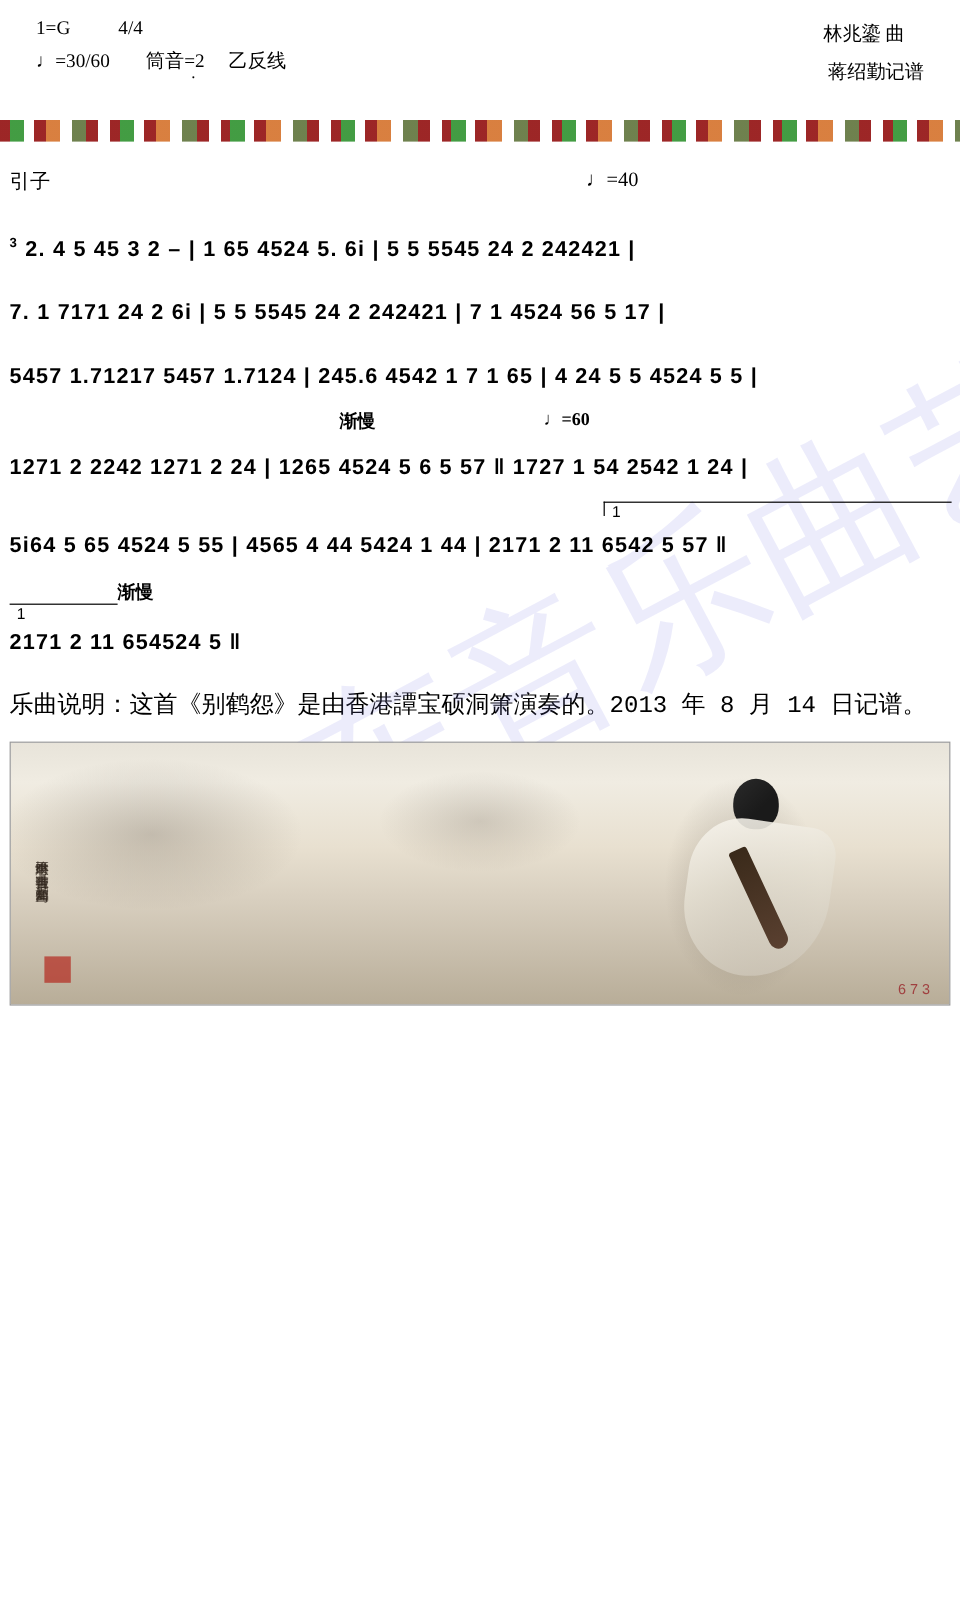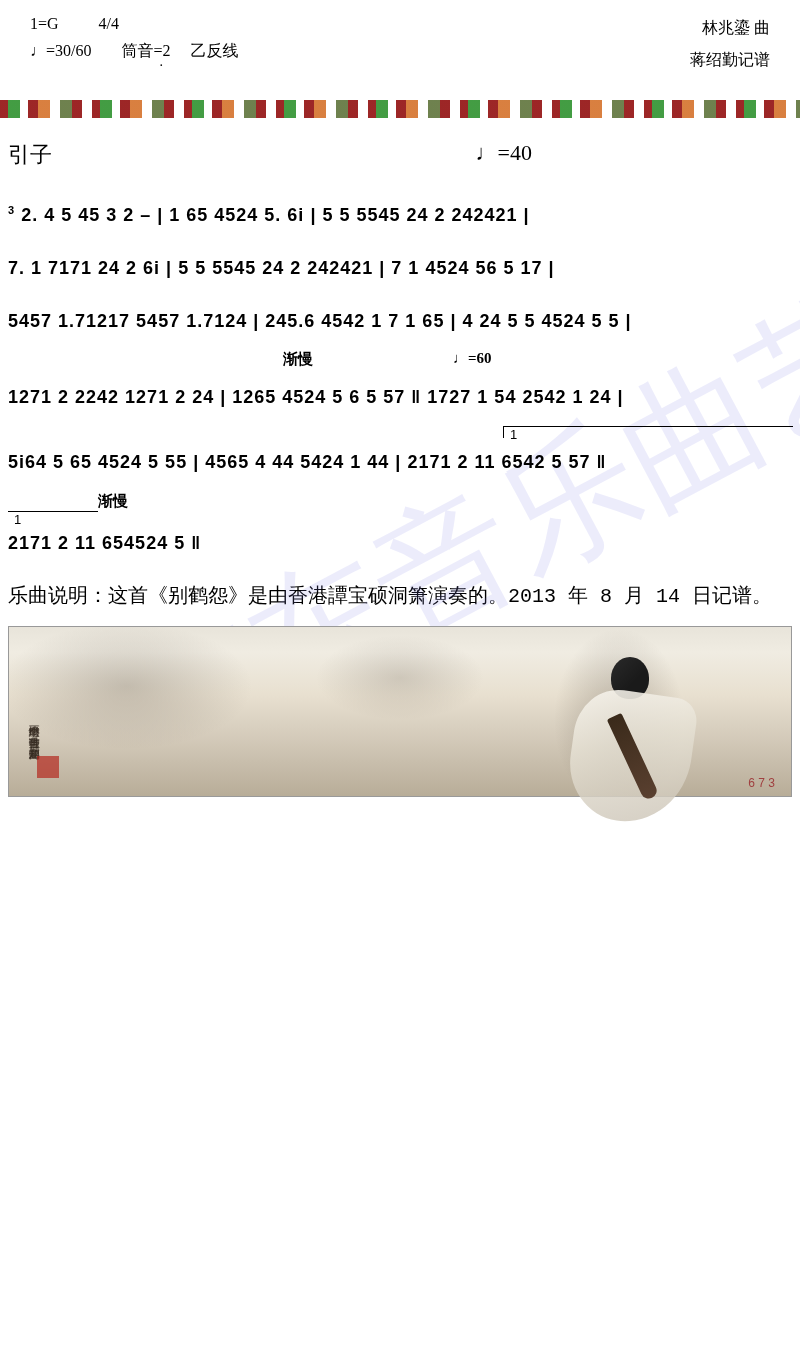--- a/index.html
+++ b/index.html
@@ -27,21 +27,21 @@
     font-size: 28px;
     font-weight: bold;
     letter-spacing: 18px;
     position: absolute;
     left: 50%;
     transform: translateX(-50%);
     top: 12px;
   }
   .composer {
     position: absolute;
-    right: 30px;
+    right: 46px;
     top: 18px;
     font-size: 16px;
   }
   .transcriber {
     position: absolute;
     right: 30px;
     top: 50px;
     font-size: 16px;
   }
   .tempo { margin-right: 30px; }
@@ -57,21 +57,21 @@
       #556b2f 60px 72px, #8b0000 72px 82px, #fff 82px 92px);
     opacity: 0.85;
   }
   .score {
     padding: 0 8px 0 8px;
     font-family: Arial, sans-serif;
     font-size: 17px;
     position: relative;
   }
   .section-label {
-    font-size: 22px;
+    font-size: 17px;
     font-family: "SimSun", serif;
     margin: 14px 0 2px 0;
   }
   .staff-line {
     font-size: 18px;
     letter-spacing: 1px;
     white-space: nowrap;
     margin: 32px 0 18px 0;
     font-weight: bold;
     font-family: "Arial", sans-serif;
@@ -87,21 +87,21 @@
     white-space: nowrap;
   }
   .description {
     font-size: 20px;
     padding: 10px 8px;
     font-family: Liberation Mono, monospace;
     line-height: 1.5;
   }
   .painting {
     width: 784px;
-    height: 171px;
+    height: 220px;
     margin: 4px 8px;
     position: relative;
     background: linear-gradient(to bottom,
       #e8e4da 0%, #f0ece2 15%, #e8e0d0 40%,
       #d8cfbf 60%, #c8beac 80%, #b8ad98 100%);
     border: 1px solid #999;
   }
   .painting::before {
     content: "";
     position: absolute;

